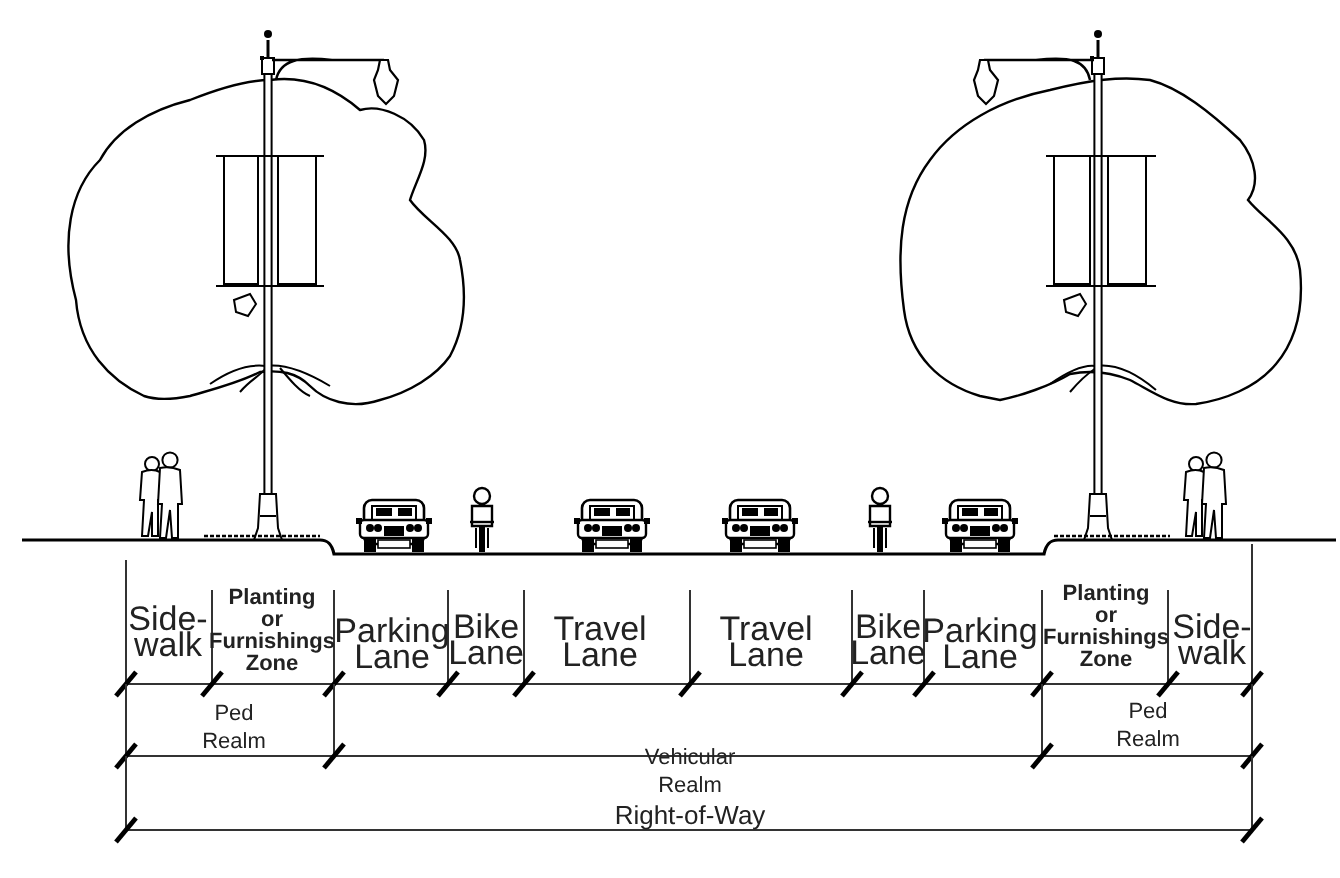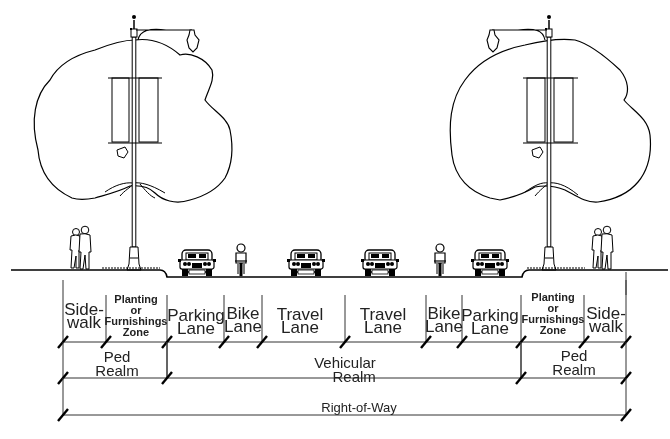--- a/index.html
+++ b/index.html
@@ -1,20 +1,20 @@
 <!DOCTYPE html>
 <html><head>
 <meta charset="utf-8">
 <style>
   html, body { margin: 0; padding: 0; background: #ffffff; }
   body { width: 670px; height: 439px; position: relative; overflow: hidden; font-family: "Liberation Sans", sans-serif; color: #111; }
   #scene { position: absolute; left: 0; top: 0; }
   .lbl { position: absolute; text-align: center; line-height: 13px; font-size: 17px; color: #222; transform: translateX(-50%); white-space: nowrap; }
   .lbl.small { font-size: 11px; line-height: 11px; font-weight: bold; }
-  .lbl.realm { font-size: 15px; line-height: 14px; }
+  .lbl.realm { font-size: 11px; line-height: 14px; }
   .lbl.row { font-size: 13px; }
 </style>
 </head>
 <body>
 
 <svg id="scene" width="670" height="439" viewBox="0 0 670 439" xmlns="http://www.w3.org/2000/svg">
   <defs>
     <g id="car">
       <rect x="-15" y="-26" width="30" height="22" rx="4" fill="#fff" stroke="#000" stroke-width="1.3"></rect>
       <rect x="-11" y="-23" width="22" height="7" fill="#fff" stroke="#000" stroke-width="1"></rect>
@@ -147,16 +147,16 @@
 <div class="lbl" style="left:196px;top:309px;"><span>Parking</span><br><span>Lane</span></div>
 <div class="lbl" style="left:243px;top:307px;"><span>Bike</span><br><span>Lane</span></div>
 <div class="lbl" style="left:300px;top:308px;"><span>Travel</span><br><span>Lane</span></div>
 <div class="lbl" style="left:383px;top:308px;"><span>Travel</span><br><span>Lane</span></div>
 <div class="lbl" style="left:444px;top:307px;"><span>Bike</span><br><span>Lane</span></div>
 <div class="lbl" style="left:490px;top:309px;"><span>Parking</span><br><span>Lane</span></div>
 <div class="lbl small" style="left:553px;top:292px;"><span>Planting</span><br><span>or</span><br><span>Furnishings</span><br><span>Zone</span></div>
 <div class="lbl" style="left:606px;top:307px;"><span>Side-</span><br><span>walk</span></div>
 
 <div class="lbl realm" style="left:117px;top:350px;"><span>Ped</span><br><span>Realm</span></div>
-<div class="lbl realm" style="left:345px;top:356px;text-align:right;"><span>Vehicular</span><br><span>Realm</span></div>
+<div class="lbl realm" style="left:345px;top:372px;"><span>Vehicular</span><br><span>Realm</span></div>
 <div class="lbl realm" style="left:574px;top:349px;"><span>Ped</span><br><span>Realm</span></div>
 
-<div class="lbl row" style="left:359px;top:401px;">Right-of-Way</div>
+<div class="lbl row" style="left:345px;top:401px;">Right-of-Way</div>
 
 </body></html>

